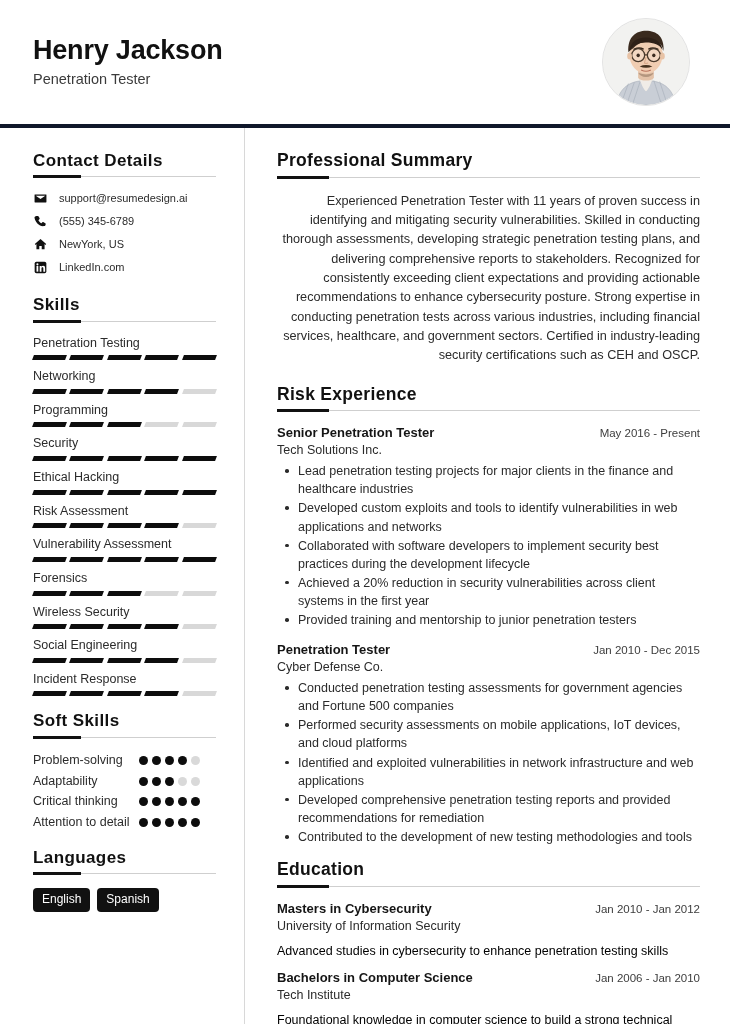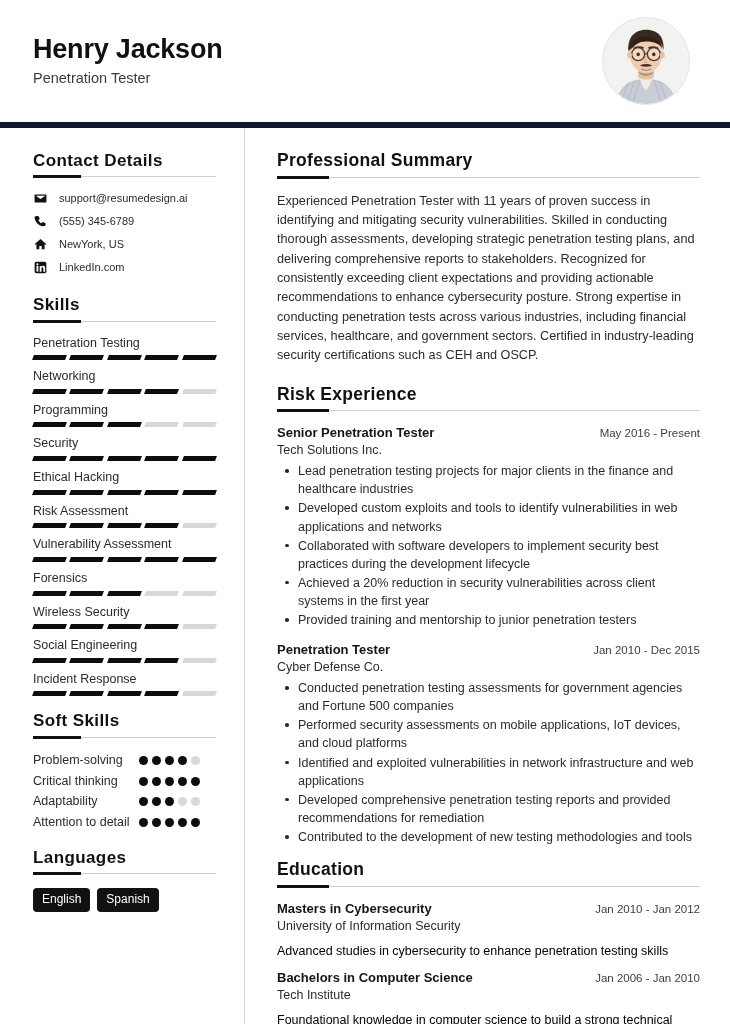--- a/index.html
+++ b/index.html
@@ -23,21 +23,21 @@
   }
 
   
   .header {
     height: 128px;
     flex: 0 0 128px;
     display: flex;
     align-items: center;
     justify-content: space-between;
     padding: 0 40px 0 33px;
-    border-bottom: 6px solid #0f172a;
+    border-bottom: 4px solid #0f172a;
     background: #ffffff;
   }
   .header-left { display: flex; flex-direction: column; justify-content: center; }
   .full-name {
     font-size: 27px;
     font-weight: bold;
     letter-spacing: -0.2px;
     color: #111111;
     line-height: 1.18;
   }
@@ -188,21 +188,21 @@
     border-radius: 4px;
     line-height: 1.2;
   }
 
   
   .summary-text {
     font-size: 12.7px;
     line-height: 1.52;
     color: #2b2b2b;
     margin-bottom: 18px;
-    text-align: left;
+    text-align: right;
   }
 
   
   .entry { margin-bottom: 13px; }
   .entry-head {
     display: flex;
     align-items: baseline;
     justify-content: space-between;
     gap: 12px;
   }
@@ -501,37 +501,37 @@
               <div class="soft-name">Problem-solving</div>
               <div class="soft-dots">
                 <span class="dot on"></span>
                 <span class="dot on"></span>
                 <span class="dot on"></span>
                 <span class="dot on"></span>
                 <span class="dot"></span>
               </div>
             </div>
             <div class="soft-row">
+              <div class="soft-name">Adaptability</div>
+              <div class="soft-dots">
+                <span class="dot on"></span>
+                <span class="dot on"></span>
+                <span class="dot on"></span>
+                <span class="dot"></span>
+                <span class="dot"></span>
+              </div>
+            </div>
+            <div class="soft-row">
               <div class="soft-name">Critical thinking</div>
               <div class="soft-dots">
                 <span class="dot on"></span>
                 <span class="dot on"></span>
                 <span class="dot on"></span>
                 <span class="dot on"></span>
                 <span class="dot on"></span>
-              </div>
-            </div>
-            <div class="soft-row">
-              <div class="soft-name">Adaptability</div>
-              <div class="soft-dots">
-                <span class="dot on"></span>
-                <span class="dot on"></span>
-                <span class="dot on"></span>
-                <span class="dot"></span>
-                <span class="dot"></span>
               </div>
             </div>
             <div class="soft-row">
               <div class="soft-name">Attention to detail</div>
               <div class="soft-dots">
                 <span class="dot on"></span>
                 <span class="dot on"></span>
                 <span class="dot on"></span>
                 <span class="dot on"></span>
                 <span class="dot on"></span>

